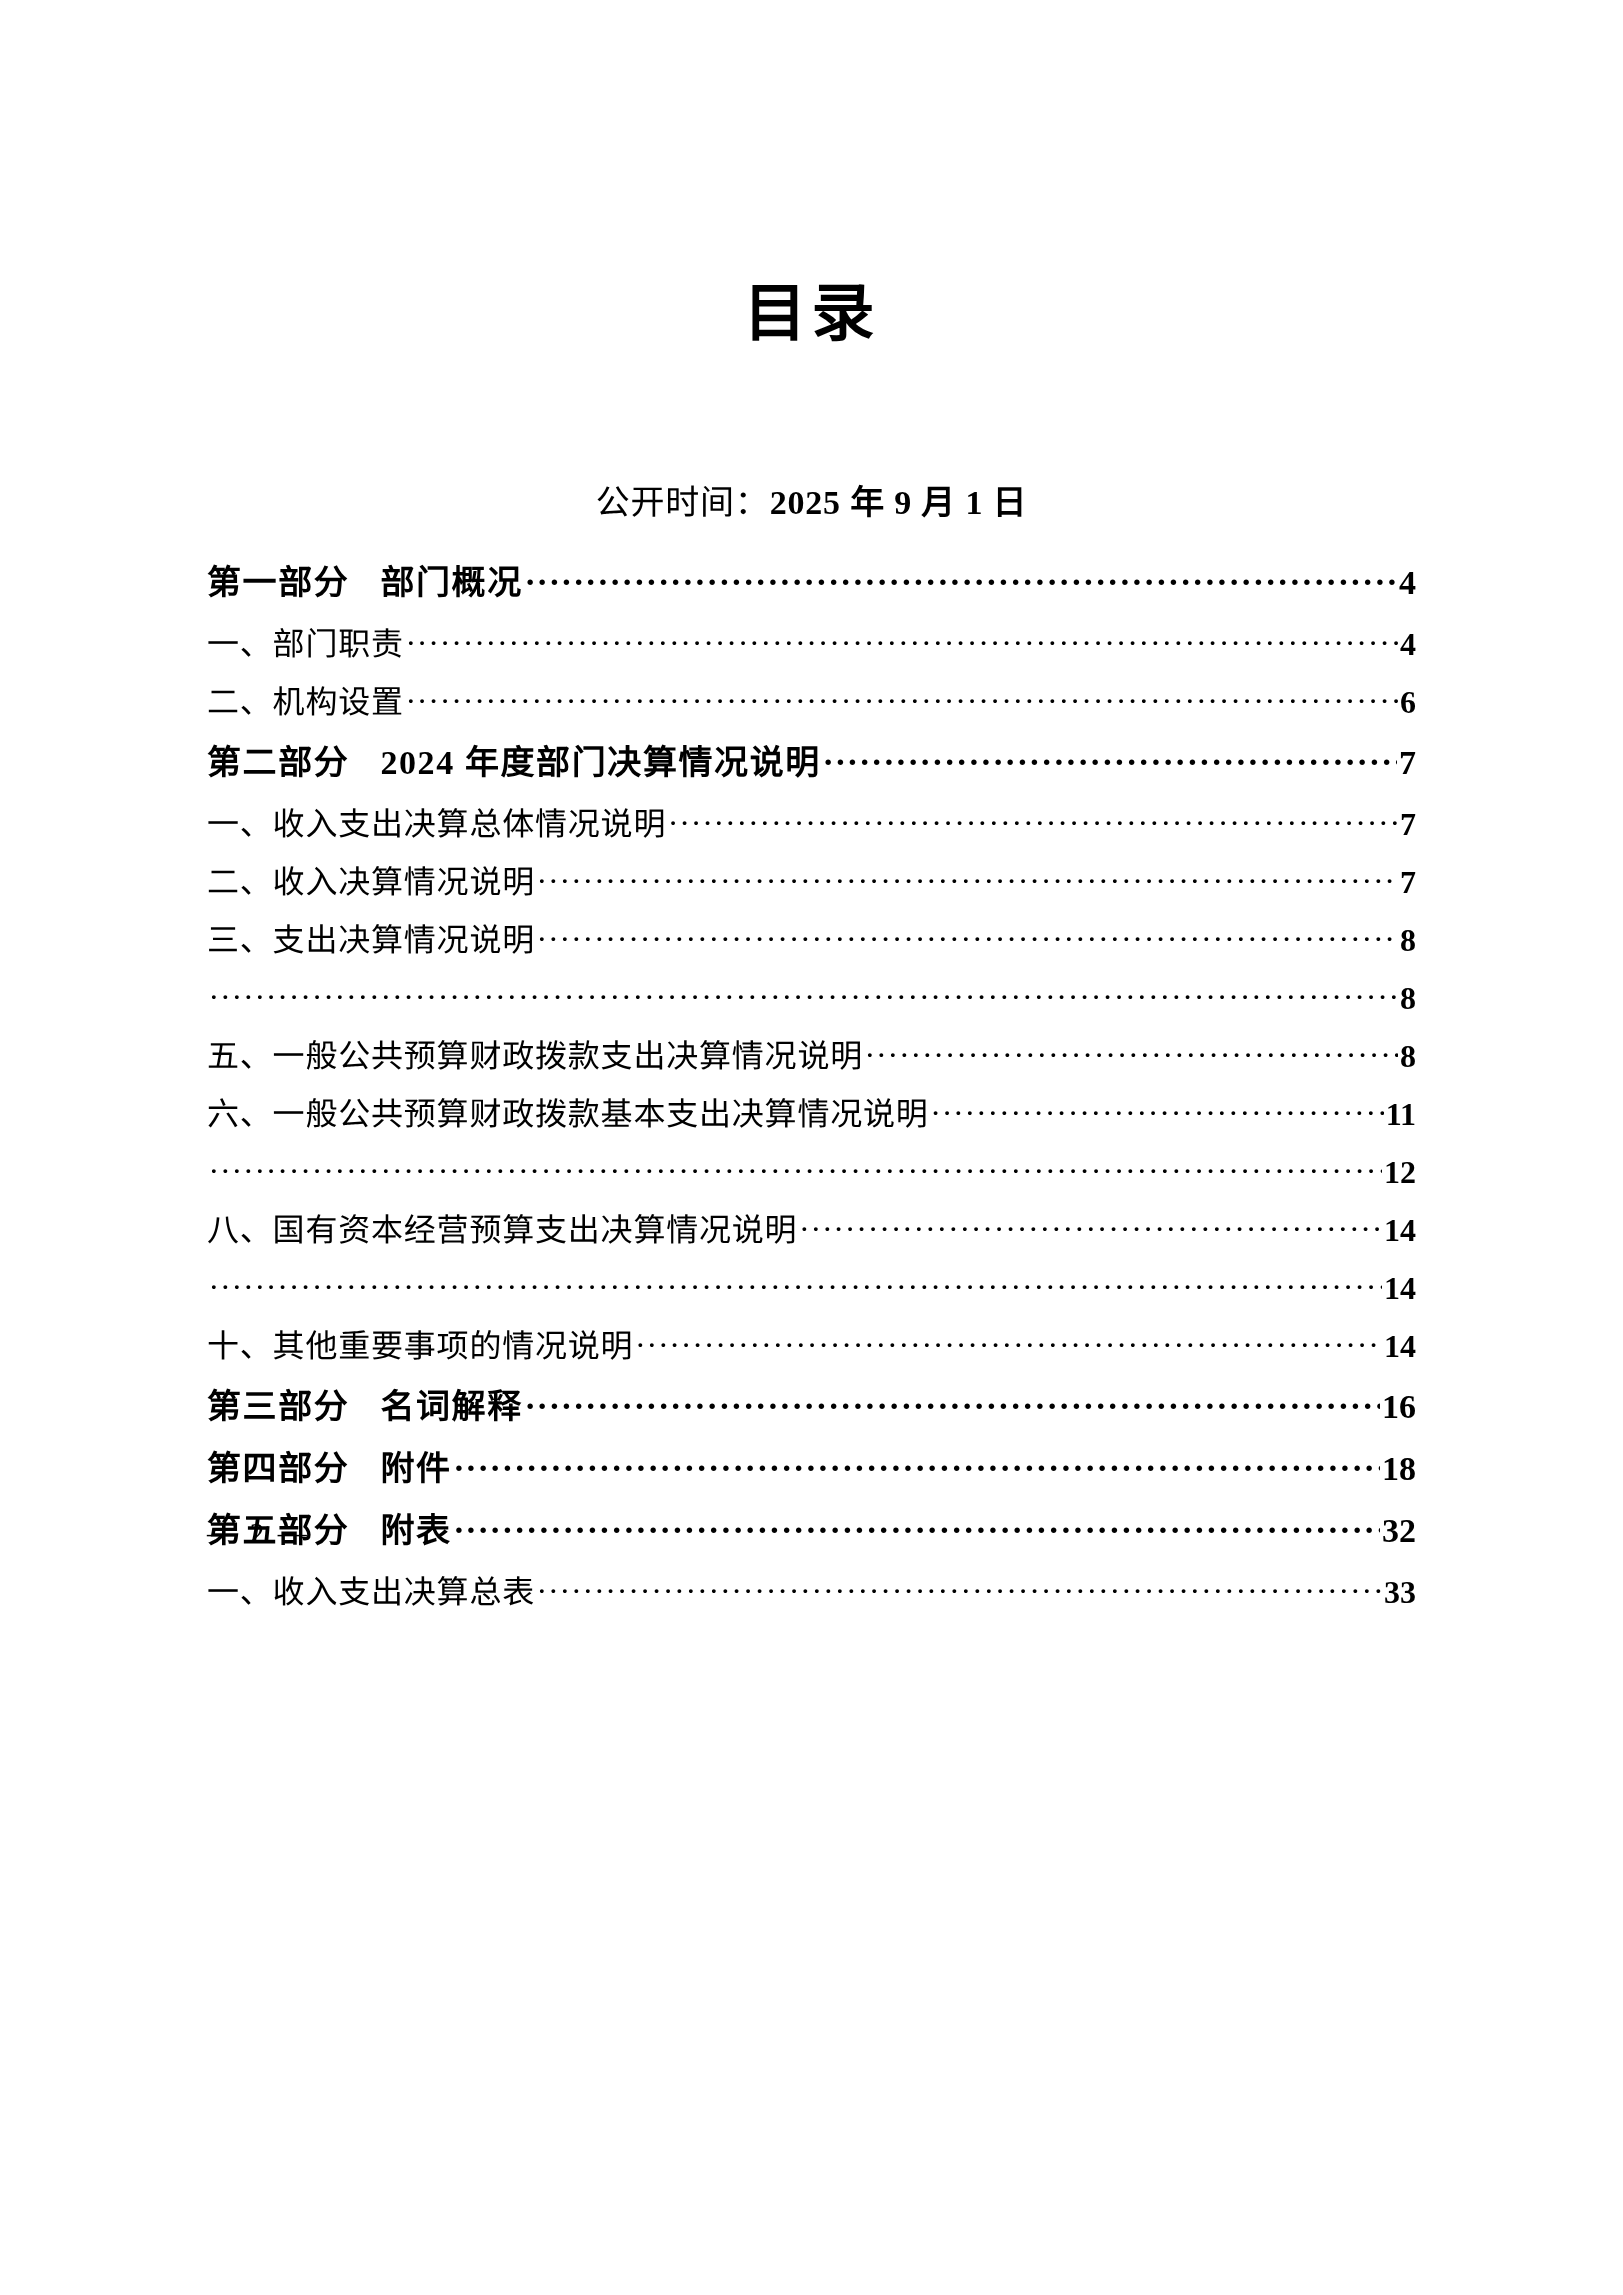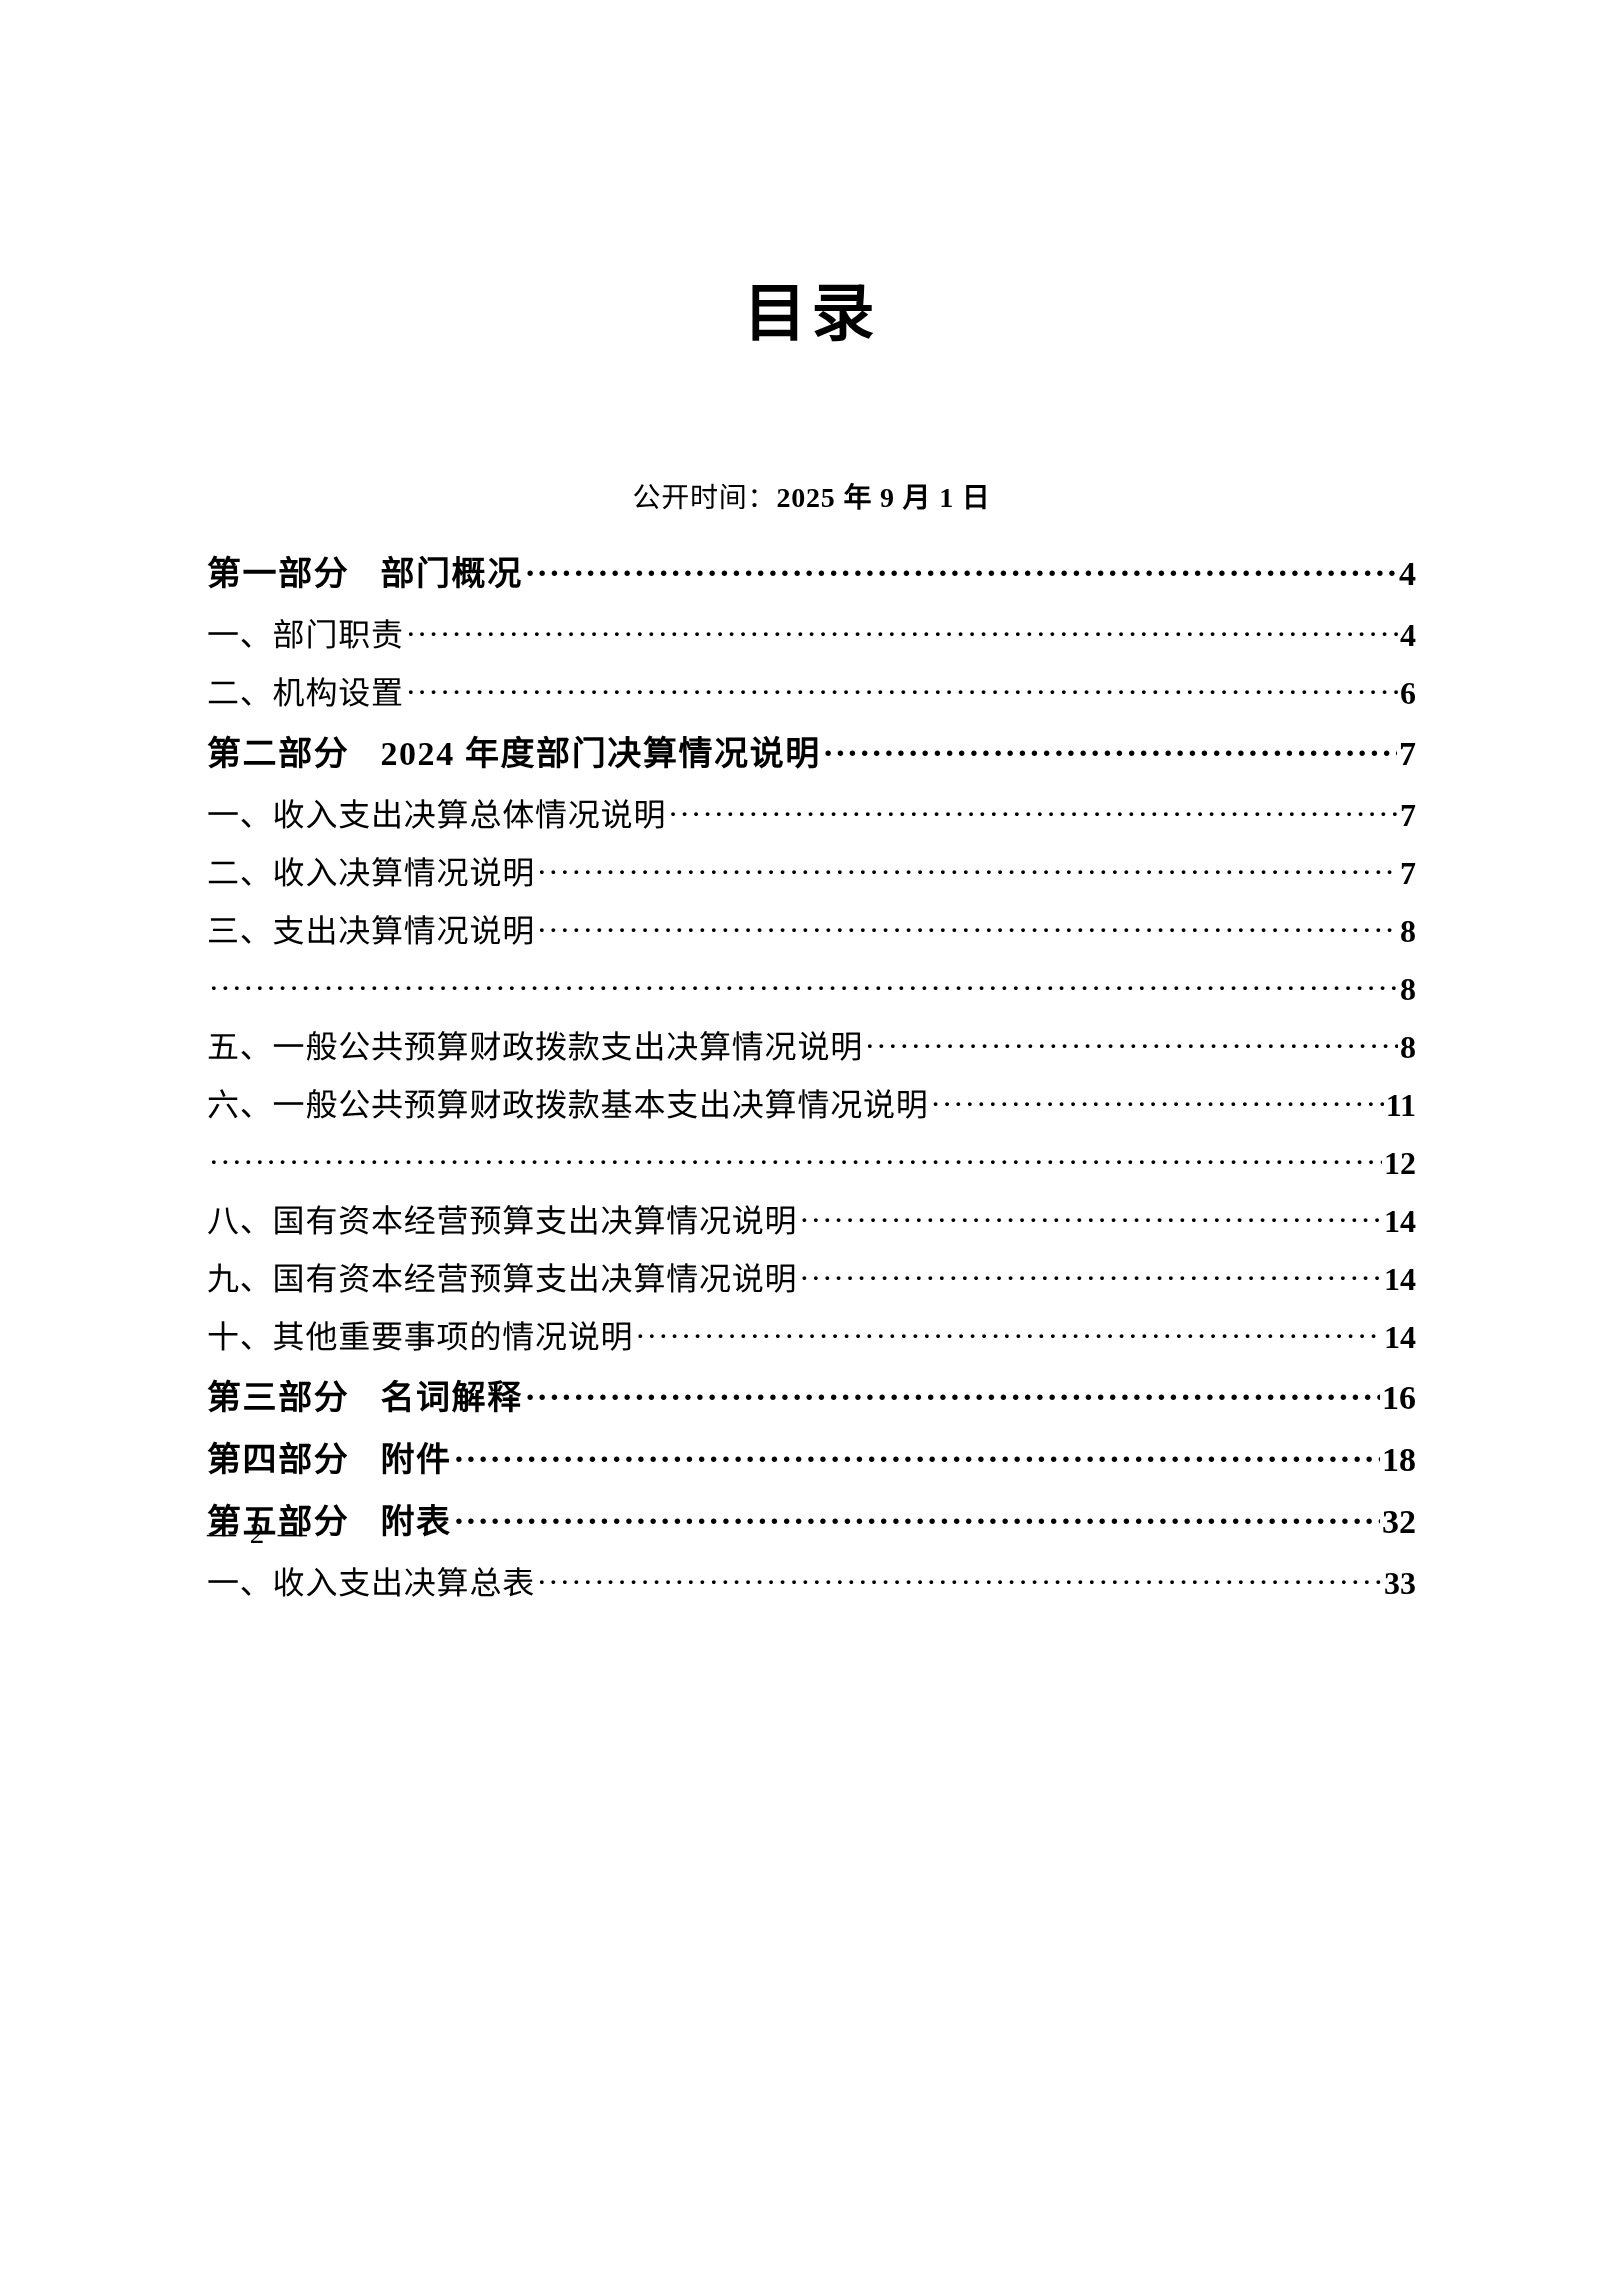--- a/index.html
+++ b/index.html
@@ -31,21 +31,21 @@
     text-align: center;
     font-size: 63px;
     font-weight: bold;
     letter-spacing: 4.9px;
     margin-top: 280px;
     line-height: 1.1;
     font-family: "Liberation Serif", "DejaVu Serif", serif;
   }
   .publish-line {
     text-align: center;
-    font-size: 28px;
+    font-size: 34px;
     margin-top: 126px;
     letter-spacing: 0.8px;
     white-space: nowrap;
   }
   .publish-line .lbl {
     font-weight: normal;
   }
   .publish-line .num {
     font-weight: bold;
   }
@@ -181,21 +181,20 @@
         <div class="toc-row lvl2">
           <span class="leader">········································································································································································································</span>
           <span class="page-num">12</span>
         </div>
         <div class="toc-row lvl2">
           <span class="label"><span>八、国有资本经营预算支出决算情况说明</span></span>
           <span class="leader">········································································································································································································</span>
           <span class="page-num">14</span>
         </div>
         <div class="toc-row lvl2">
-          <span class="label"><span>九、国有资本经营预算支出决算情况说明</span></span>
           <span class="leader">········································································································································································································</span>
           <span class="page-num">14</span>
         </div>
         <div class="toc-row lvl2">
           <span class="label"><span>十、其他重要事项的情况说明</span></span>
           <span class="leader">········································································································································································································</span>
           <span class="page-num">14</span>
         </div>
         <div class="toc-row lvl1">
           <span class="label"><span>第三部分</span><span class="gap"></span><span>名词解释</span></span>

